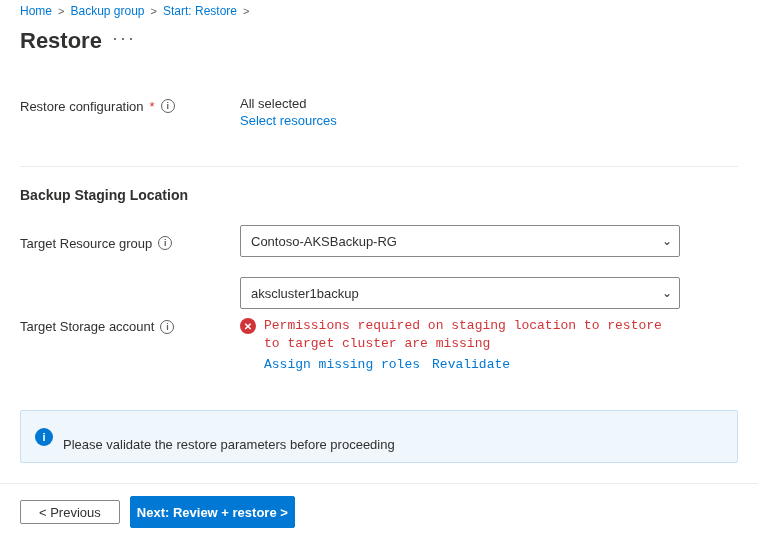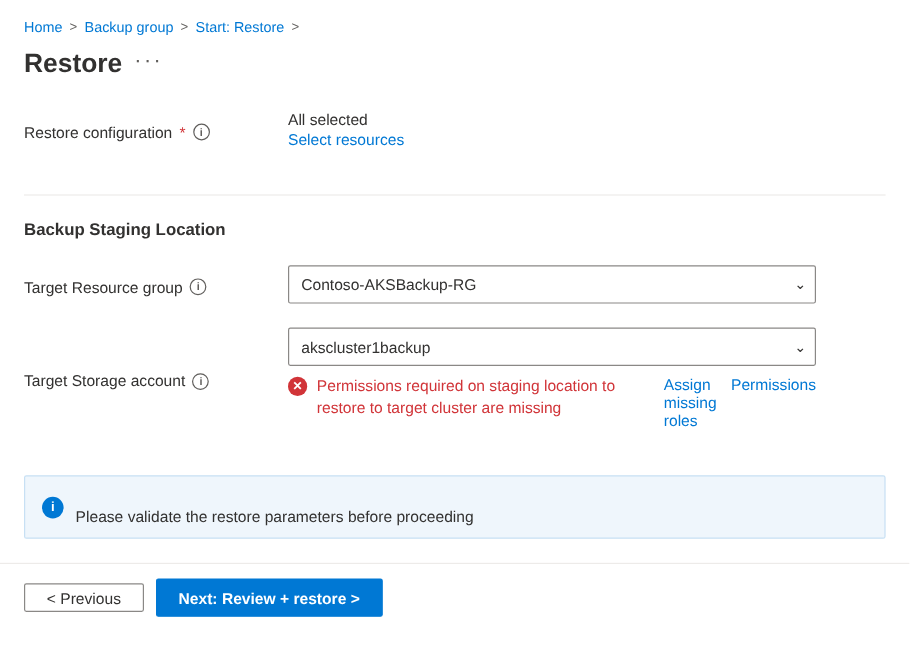--- a/index.html
+++ b/index.html
@@ -9,21 +9,21 @@
       color: #323130;
       background: #fff;
       width: 758px;
       min-height: 547px;
     }
 
     .breadcrumb {
       display: flex;
       align-items: center;
       gap: 6px;
-      padding: 16px 20px 6px 20px;
+      padding: 4px 20px 6px 20px;
       font-size: 12px;
       color: #0078d4;
     }
     .breadcrumb span { color: #605e5c; }
     .breadcrumb a { color: #0078d4; text-decoration: none; cursor: pointer; }
     .breadcrumb .sep { color: #605e5c; font-size: 11px; }
 
     .page-header {
       display: flex;
       align-items: flex-start;
@@ -89,20 +89,21 @@
 
     .form-value {
       display: flex;
       flex-direction: column;
       gap: 2px;
     }
 
     .value-text {
       font-size: 13px;
       color: #323130;
+      margin-top: 16px;
     }
 
     .link-text {
       color: #0078d4;
       text-decoration: none;
       font-size: 13px;
       cursor: pointer;
     }
 
     .section-title {
@@ -160,22 +161,23 @@
       align-items: center;
       justify-content: center;
       color: white;
       font-size: 10px;
       font-weight: bold;
       margin-top: 1px;
     }
 
     .error-content {
       display: flex;
-      flex-direction: row;
+      flex-direction: column;
       gap: 4px;
+      font-family: Liberation Mono, monospace;
     }
 
     .error-text {
       font-size: 13px;
       color: #d13438;
       line-height: 1.4;
     }
 
     .error-links {
       display: flex;
@@ -230,21 +232,21 @@
       font-size: 13px;
       border-radius: 2px;
       cursor: pointer;
       height: 24px;
       display: flex;
       align-items: center;
       gap: 4px;
     }
 
     .btn-next {
-      padding: 6px 18px;
+      padding: 6px 6px;
       border: 1px solid #0078d4;
       background: #0078d4;
       color: #fff;
       font-size: 13px;
       border-radius: 2px;
       cursor: pointer;
       height: 32px;
       font-weight: 600;
       display: flex;
       align-items: center;
@@ -315,21 +317,21 @@
           <select class="dropdown"><option>akscluster1backup</option></select>
           <span class="dropdown-arrow">⌄</span>
         </div>
 
         <div class="error-block">
           <div class="error-icon">✕</div>
           <div class="error-content">
             <span class="error-text">Permissions required on staging location to restore to target cluster are missing</span>
             <div class="error-links">
               <a class="link-text">Assign missing roles</a>
-              <a class="link-text">Permissions</a>
+              <a class="link-text">Revalidate</a>
             </div>
           </div>
         </div>
       </div>
     </div>
   </div>
 
   <div class="info-bar">
     <div class="info-bar-icon">i</div>
     <span class="info-bar-text">Please validate the restore parameters before proceeding</span>

